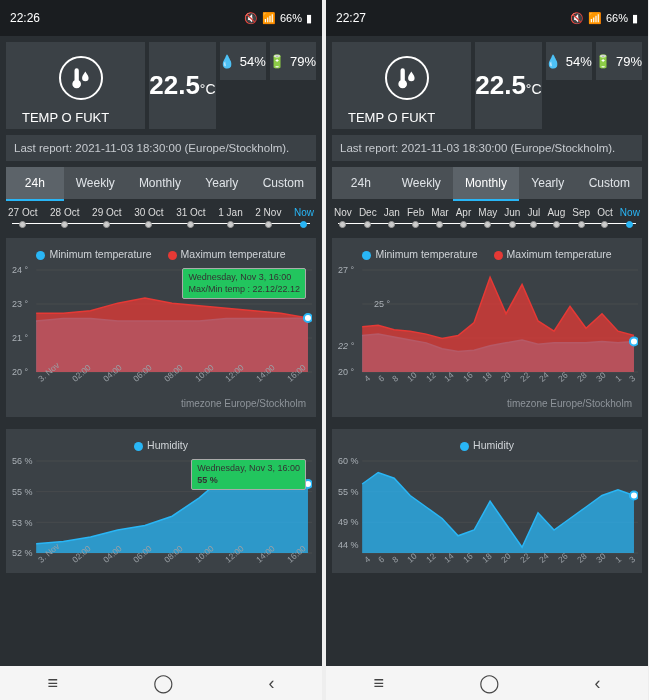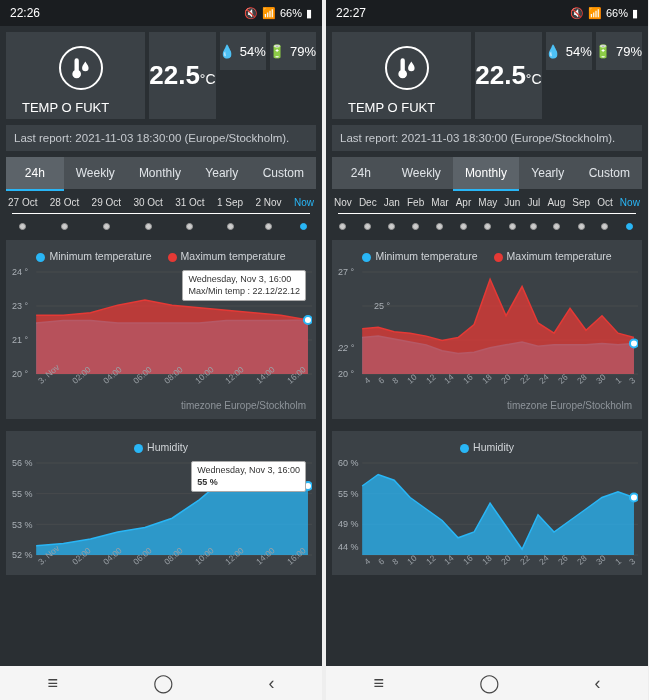--- a/index.html
+++ b/index.html
@@ -1,54 +1,54 @@
 <!DOCTYPE html>
 <html><head>
 <meta charset="utf-8">
 <style>
   * { box-sizing: border-box; margin: 0; padding: 0; }
   body { background: #eee; font-family: Arial, sans-serif; display: flex; gap: 4px; }
   .phone { width: 322px; height: 700px; background: #2a2f33; color: #ccc; display: flex; flex-direction: column; overflow: hidden; }
-  .statusbar { height: 26px; background: #1a1d20; display: flex; align-items: center; justify-content: space-between; padding: 0 10px; font-size: 12px; color: #fff; }
+  .statusbar { height: 36px; background: #1a1d20; display: flex; align-items: center; justify-content: space-between; padding: 0 10px; font-size: 12px; color: #fff; }
   .statusbar .right { display: flex; gap: 4px; align-items: center; font-size: 11px; }
   .topcard { display: flex; padding: 6px; gap: 4px; }
   .devicebox { flex: 1; background: #3b4146; padding: 8px 6px 4px 16px; display: flex; flex-direction: column; justify-content: space-between; }
   .devicon { width: 44px; height: 44px; border: 2.5px solid #fff; border-radius: 50%; display: flex; align-items: center; justify-content: center; margin: 6px auto 10px auto; }
   .devname { font-size: 13px; color: #fff; font-weight: 500;}
   .statscol { flex: 1; display: flex; flex-direction: row; gap: 4px; }
   .tempbox { background: #3b4146; flex: 1; display: flex; align-items: center; justify-content: center; }
   .tempval { color: #fff; font-size: 26px; font-weight: bold; }
   .tempval .unit { font-size: 14px; font-weight: normal; }
   .hbrow { display: flex; gap: 4px; height: 38px; }
   .hbox { flex: 1; background: #3b4146; display: flex; align-items: center; justify-content: center; gap: 4px; font-size: 13px; color: #fff;}
   .lastreport { background: #3b4146; margin: 0 6px; padding: 7px 8px; font-size: 11.5px; color: #c7cbd0;}
   .tabs { display: flex; margin: 6px 6px 0 6px; background: #4a5055; }
   .tab { flex: 1; text-align: center; padding: 9px 12px; font-size: 12px; color: #e0e4e8; cursor: pointer; }
   .tab.active { background: #5c6369; color: #fff; position: relative; }
   .tab.active::after { content:""; position:absolute; bottom:-2px; left:0; right:0; height:2px; background:#29b6f6; }
   .datebar { display: flex; justify-content: space-between; padding: 8px 8px 4px 8px; font-size: 10px; color: #ddd; align-items: center;}
-  .dateitem { display: flex; flex-direction: column; align-items: center; gap: 15px; }
+  .dateitem { display: flex; flex-direction: column; align-items: center; gap: 3px; }
   .dateitem .dot { width: 7px; height: 7px; border-radius: 50%; background: #ccc; border:1px solid #999;}
   .dateitem.now { color: #29b6f6; }
   .dateitem.now .dot { background: #29b6f6; border-color:#29b6f6;}
   .dateline { position: relative; }
   .dateline::before { content:""; position:absolute; top: 24px; left: 12px; right: 12px; height:1px; background:#fff; z-index:0;}
   .dateitem { z-index:1; position:relative;}
   .chartblock { margin: 6px; background: #3b4146; padding: 6px 4px; }
   .legend { display: flex; justify-content: center; gap: 16px; font-size: 10.5px; color: #d0d4d8; margin: 4px 0 6px 0; align-items: flex-end; }
   .legdot { display: inline-block; width: 9px; height: 9px; border-radius: 50%; margin-right: 4px; vertical-align: middle;}
   .legdot.cyan { background: #29b6f6; }
   .legdot.red { background: #e53935; }
   .chart { position: relative; height: 110px; }
   .chart svg { width: 100%; height: 100%; }
   .ylabel { position: absolute; left: 2px; font-size: 9px; color: #aab0b6; transform: translateY(-50%);}
   .xlabels { display: flex; justify-content: space-between; padding: 0 6px 0 26px; font-size: 8.5px; color: #9aa0a6; }
   .xl { transform: rotate(-40deg); transform-origin: top left; white-space:nowrap;}
   .tz { text-align: right; font-size: 10px; color: #8e949a; padding: 12px 6px 2px 0;}
-  .tooltip { position: absolute; background: #ffffff; color: #333; font-size: 9px; padding: 3px 5px; border:1px solid #aaa; border-radius: 2px; line-height:1.3; white-space:nowrap;}
+  .tooltip { position: absolute; background: #22c55e; color: #333; font-size: 9px; padding: 3px 5px; border:1px solid #aaa; border-radius: 2px; line-height:1.3; white-space:nowrap;}
   .navbar { height: 34px; background: #f5f5f5; display:flex; justify-content: space-around; align-items:center; margin-top:auto;}
   .navbtn { font-size: 18px; color: #444; }
   .humchart .chart { height: 100px; }
 </style>
 </head>
 <body>
 
 <div class="phone">
   <div class="statusbar">
     <span>22:26</span>
@@ -112,21 +112,21 @@
       </div>
       <div class="dateitem">
         <span>30 Oct</span>
         <span class="dot"></span>
       </div>
       <div class="dateitem">
         <span>31 Oct</span>
         <span class="dot"></span>
       </div>
       <div class="dateitem">
-        <span>1 Sep</span>
+        <span>1 Jan</span>
         <span class="dot"></span>
       </div>
       <div class="dateitem">
         <span>2 Nov</span>
         <span class="dot"></span>
       </div>
       <div class="dateitem now">
         <span>Now</span>
         <span class="dot"></span>
       </div>

